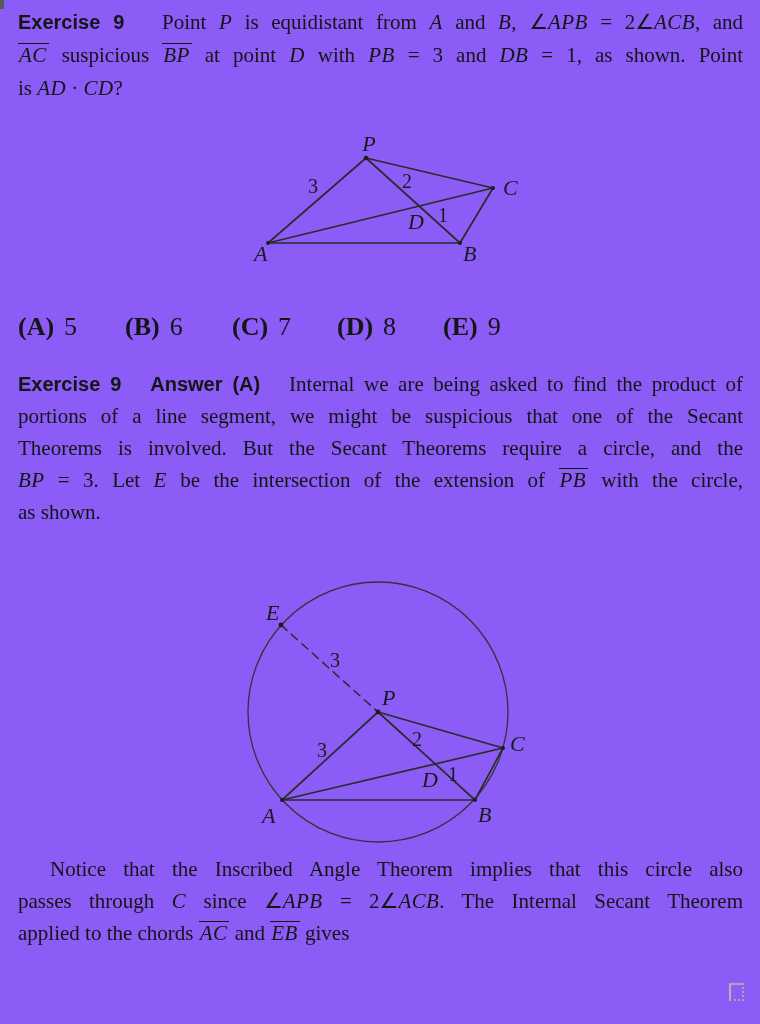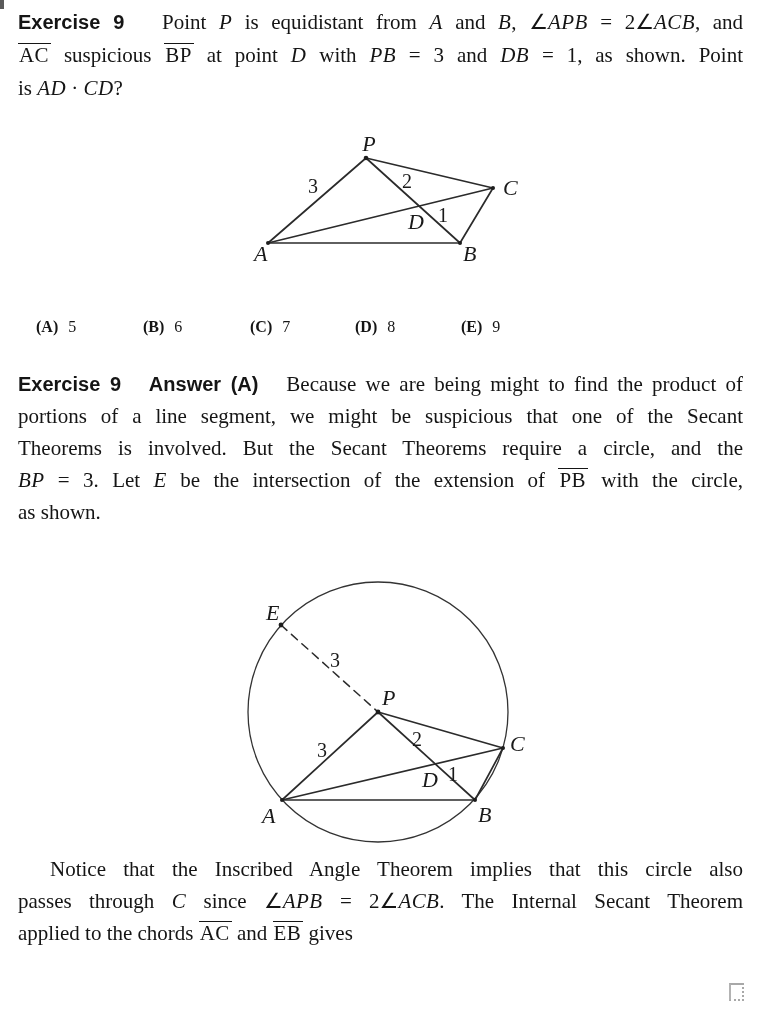--- a/index.html
+++ b/index.html
@@ -1,39 +1,39 @@
 <!DOCTYPE html>
 <html><head>
 <meta charset="utf-8">
 <style>
   html,body{margin:0;padding:0;background:#e8e8e8;}
   .page{
     position:relative;width:760px;height:1024px;margin:0 auto;
-    background:#ffffff;color:#151515;
+    background:#8b5cf6;color:#151515;
     font-family:"Liberation Serif",serif;overflow:hidden;
   }
   .corner-mark{position:absolute;left:0;top:0;width:4px;height:9px;background:#5a5a5a;}
   .para{position:absolute;}
   #problem{left:18px;top:6px;width:725px;font-size:21px;line-height:33px;}
   #solution{left:18px;top:368px;width:725px;font-size:21px;line-height:32px;}
   #note{left:18px;top:853px;width:725px;font-size:21px;line-height:32px;}
   #note .tline:first-child{text-indent:32px;}
   #equation{left:0;top:970px;width:760px;font-size:23px;line-height:32px;}
   #equation .tline{text-align:center;text-align-last:center;}
   .tline{text-align:justify;text-align-last:justify;text-justify:inter-word;}
   .tline.lastline{text-align:left;text-align-last:auto;}
   .seg-n{font-style:normal;text-align:right;}
   .seg-i{font-style:italic;letter-spacing:0.4px;}
   .seg-b{font-family:"Liberation Sans",sans-serif;font-weight:700;font-size:20px;}
   .seg-io{
-    letter-spacing:0.4px;display:inline-block;
+    font-style:italic;letter-spacing:0.4px;display:inline-block;
     line-height:0.95;border-top:1.5px solid currentColor;padding:2px 2px 0 1px;
   }
   #choices{position:absolute;left:18px;top:310px;width:725px;height:33px;
-    font-size:16px;line-height:33px;margin-left:18px;}
+    font-size:26px;line-height:33px;}
   .choice{position:absolute;top:0;white-space:nowrap;}
   .choice .cl{font-weight:700;}
   .choice .cv{margin-left:10px;}
   .fig{position:absolute;}
   #fig1{left:240px;top:135px;}
   #fig2{left:240px;top:573px;}
   .fig line{stroke:#2b2b2b;stroke-width:1.7;stroke-linecap:round;}
   .fig .dash{stroke-dasharray:8 6;stroke-width:1.5;}
   .fig circle.outline{fill:none;stroke:#333333;stroke-width:1.3;}
   .fig circle.dot{fill:#1d1d1d;stroke:none;}
@@ -81,21 +81,21 @@
 
   <div id="choices">
     <span class="choice" style="left:0px"><span class="cl">(A)</span><span class="cv">5</span></span>
     <span class="choice" style="left:107px"><span class="cl">(B)</span><span class="cv">6</span></span>
     <span class="choice" style="left:214px"><span class="cl">(C)</span><span class="cv">7</span></span>
     <span class="choice" style="left:319px"><span class="cl">(D)</span><span class="cv">8</span></span>
     <span class="choice" style="left:425px"><span class="cl">(E)</span><span class="cv">9</span></span>
   </div>
 
   <div class="para" id="solution">
-      <div class="tline"><span class="seg-b">Exercise 9</span><span class="seg-n">&nbsp;&nbsp; </span><span class="seg-b">Answer (A)</span><span class="seg-n">&nbsp;&nbsp; </span><span class="seg-n">Because we are being might to find the product of</span></div>
+      <div class="tline"><span class="seg-b">Exercise 9</span><span class="seg-n">&nbsp;&nbsp; </span><span class="seg-b">Answer (A)</span><span class="seg-n">&nbsp;&nbsp; </span><span class="seg-n">Internal we are being asked to find the product of</span></div>
       <div class="tline"><span class="seg-n">portions of a line segment, we might be suspicious that one of the Secant</span></div>
       <div class="tline"><span class="seg-n">Theorems is involved. But the Secant Theorems require a circle, and the</span></div>
       <div class="tline"><span class="seg-i">BP</span><span class="seg-n"> = 3. Let </span><span class="seg-i">E</span><span class="seg-n"> be the intersection of the extension of </span><span class="seg-io">PB</span><span class="seg-n"> with the circle,</span></div>
       <div class="tline lastline"><span class="seg-n">as shown.</span></div>
     </div>
 
   <svg class="fig" id="fig2" width="308" height="278" viewBox="0 0 308 278">
     <circle class="outline" cx="138" cy="139" r="130"></circle>
     <line class="dash" x1="41" y1="52" x2="138" y2="139"></line>
     <line x1="42" y1="227" x2="138" y2="139"></line>

